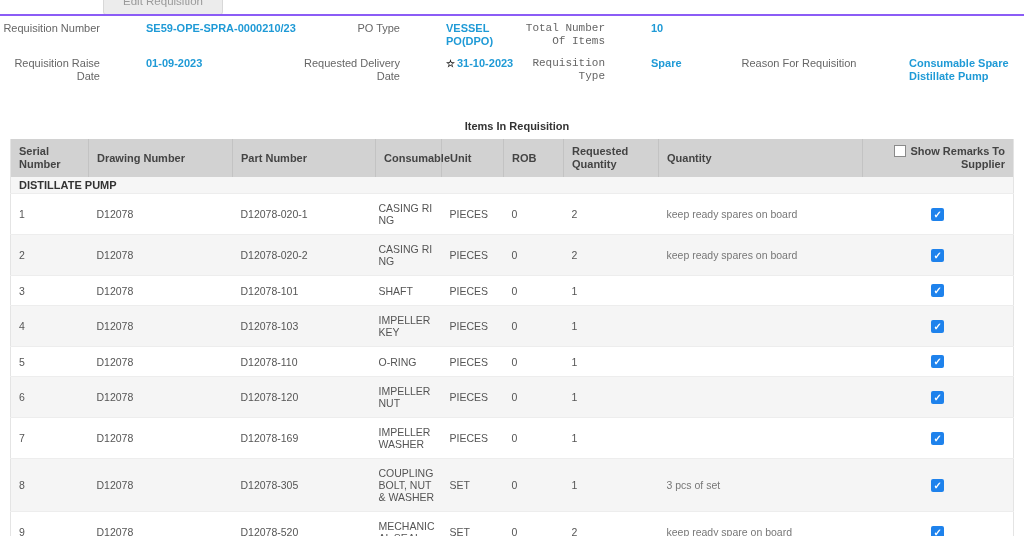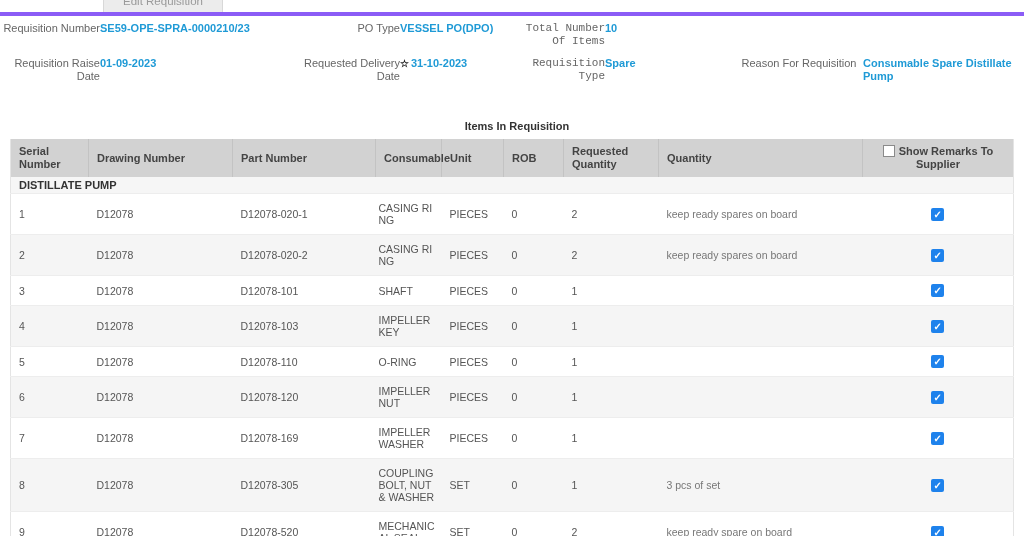--- a/index.html
+++ b/index.html
@@ -1,44 +1,44 @@
 <!DOCTYPE html>
 <html><head>
 <meta charset="utf-8">
 <style>
   * { margin:0; padding:0; box-sizing:border-box; }
   html,body { width:1024px; height:536px; background:#fff; overflow:hidden;
     font-family:"Liberation Sans", sans-serif; color:#555; font-size:11px; }
 
   
-  .topbar { position:relative; height:16px; border-bottom:4px solid #8b5cf6; overflow:hidden; }
+  .topbar { position:relative; height:16px; border-bottom:2px solid #8b5cf6; overflow:hidden; }
   .edit-btn { position:absolute; left:103px; top:-13px; width:120px; height:28px;
     background:#ececec; border:1px solid #d8d8d8; border-radius:3px;
     color:#9a9a9a; font-size:11.5px; display:flex; align-items:center; justify-content:center; }
 
   
   .info { padding:6px 0 4px 0; }
   .info-row { display:grid; grid-template-columns:300px 220px 215px 1fr; margin-bottom:9px; }
-  .pair { display:flex; align-items:flex-start; }
+  .pair { display:flex; align-items:flex-start;gap:46px; }
   .pair .lbl { color:#666; text-align:right; flex:none; line-height:13px; }
   .info-row .pair:nth-child(1) .lbl { width:100px; }
   .info-row .pair:nth-child(2) .lbl { width:100px; }
   .info-row .pair:nth-child(3) .lbl { width:85px;font-family:Liberation Mono, monospace; }
   .info-row .pair:nth-child(4) .lbl { width:128px;text-align:center; }
   .pair .val { color:#1f9ad6; font-weight:bold; margin-left:0; line-height:13px; max-width:165px; }
   .star { color:#222; font-weight:bold; margin-right:2px; font-size:10px; }
 
   .section-title { font-weight:bold; color:#333; margin:24px 0 7px 10px;text-align:center; }
 
   
   table { border-collapse:collapse; margin-left:10px; width:1003px; table-layout:fixed;
     border-left:1px solid #e4e4e4; border-right:1px solid #e4e4e4; }
   thead th { background:#d2d2d2; color:#444; font-size:11px; font-weight:bold; text-align:left;
     padding:6px 8px; vertical-align:middle; border-right:1px solid #c3c3c3; line-height:13px; }
-  thead th:last-child { border-right:none; text-align:center; }
+  thead th:last-child { border-right:none; text-align:right; }
   tbody td { padding:8px; vertical-align:middle; line-height:12px; font-size:10.5px; color:#555; }
   tbody tr { border-bottom:1px solid #ededed; }
   tr.item-row.alt { background:#f5f5f5; }
   tr.group-row { background:#f6f6f6; }
   tr.group-row td { font-weight:bold; color:#333; font-size:11px; padding:2px 8px; }
   td.desc { padding:8px 3px; word-break:break-all; }
   td.comments { color:#777; }
   td.remarks { text-align:center; }
 
   

